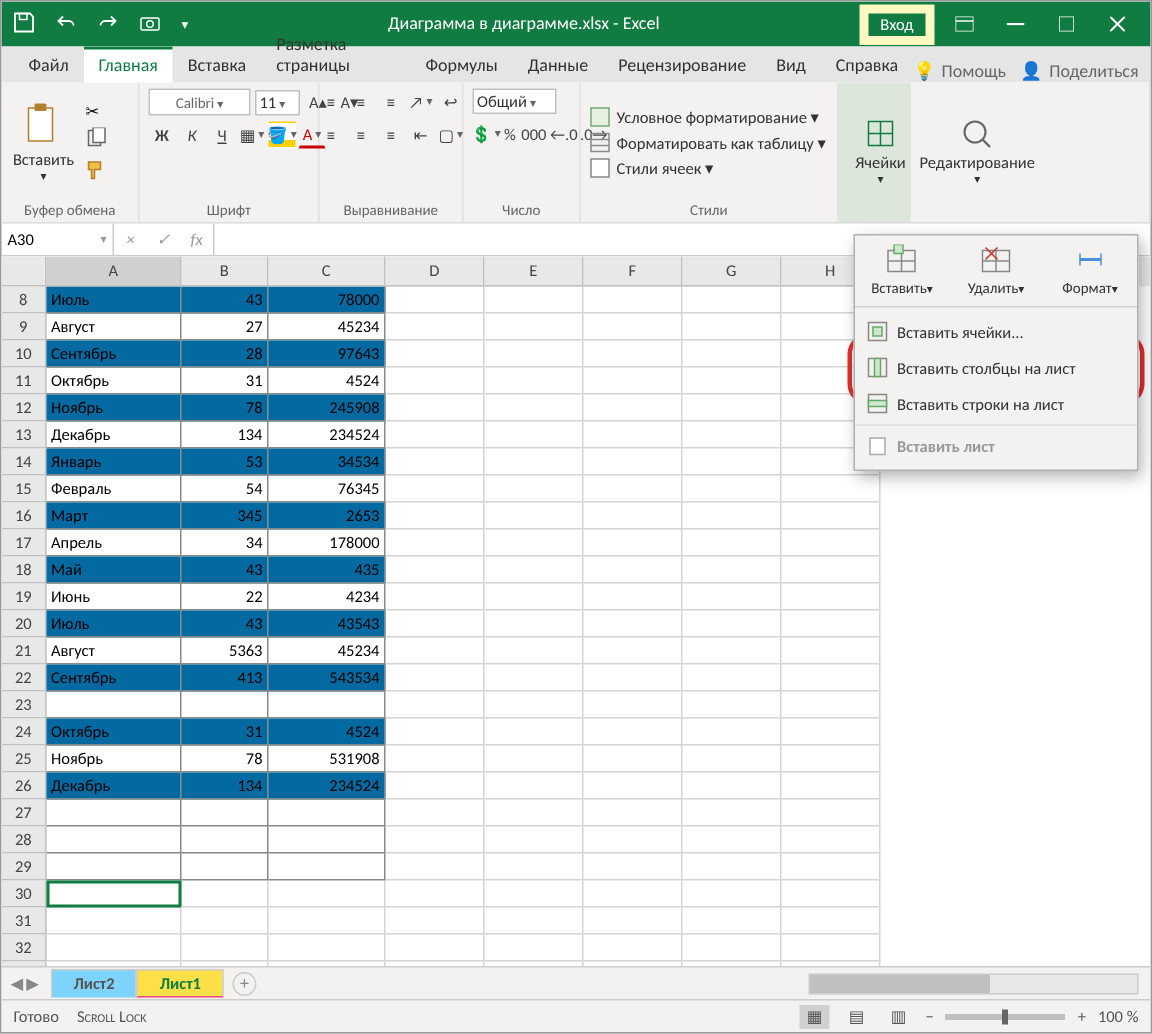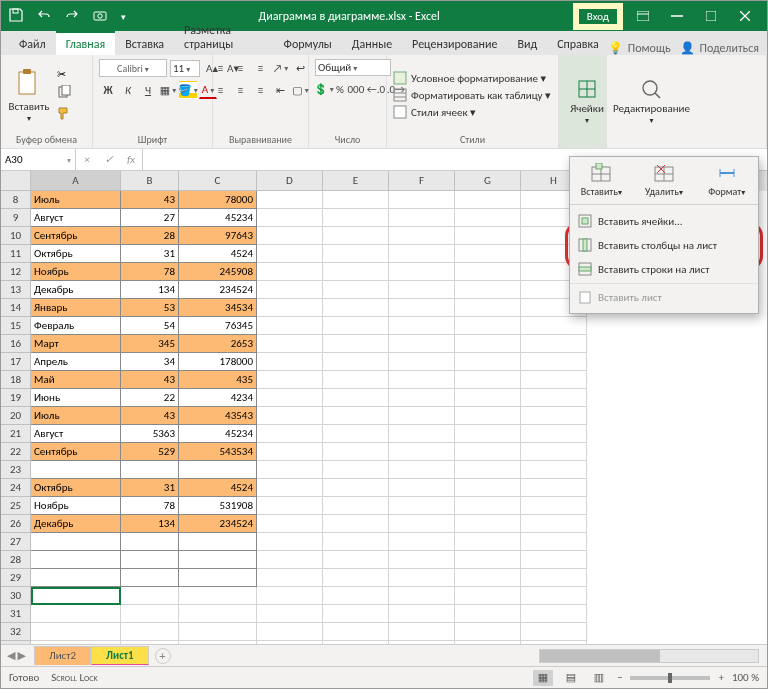--- a/index.html
+++ b/index.html
@@ -50,30 +50,30 @@
 .grid { position:absolute; top:170px; left:0; right:0; bottom:44px; overflow:hidden; display:flex; flex-direction:column; background:#fff;}
 .colhdr { display:flex; height:20px; background:#e8e8e8;}
 .corner { width:30px; border-right:1px solid #c0c0c0; border-bottom:1px solid #c0c0c0; background:#e8e8e8;}
 .ch { border-right:1px solid #c0c0c0; border-bottom:1px solid #c0c0c0; text-align:center; font-size:11px; color:#444; line-height:20px; background:#e8e8e8;}
 .ch.sel { background:#d0d0d0; }
 .rows { flex:1; overflow:hidden; }
 .row { display:flex; height:18px; }
 .rh { width:30px; border-right:1px solid #c0c0c0; border-bottom:1px solid #c0c0c0; text-align:center; font-size:11px; color:#444; background:#e8e8e8; line-height:18px;}
 .cell { border-right:1px solid #d4d4d4; border-bottom:1px solid #d4d4d4; padding:1px 3px; font-size:11px; color:#000; overflow:hidden; white-space:nowrap; line-height:16px;}
 .cell.right { text-align:right; }
-.cell.shade { background:#fdba74; }
+.cell.shade { background:#0369a1; }
 .cell.bord { border-right:1px solid #888; border-bottom:1px solid #888; }
 .cell.active { outline:2px solid #107c41; outline-offset:-2px; }
 .cA { width:90px;} .cB { width:58px;} .cC { width:78px;}
 .cD,.cE,.cF,.cG,.cH { width:66px;}
 
 
 .shtabs { position:absolute; bottom:22px; left:0; right:0; height:22px; background:#f3f2f1; display:flex; align-items:center; border-top:1px solid #ccc; padding-left:6px;}
 .shnav { display:flex; gap:2px; margin-right:8px; color:#888;}
-.shtab { padding:2px 14px; font-size:11px; border:1px solid #ccc; border-bottom:none; background:#fdba74; color:#555; }
+.shtab { padding:2px 14px; font-size:11px; border:1px solid #ccc; border-bottom:none; background:#7dd3fc; color:#555;font-weight:bold; }
 .shtab.active { background:#fde047; color:#107c41; border-bottom:1px solid #ec4899; font-weight:600;}
 .shadd { margin-left:6px; color:#888; border:1px solid #ccc; border-radius:50%; width:16px; height:16px; text-align:center; line-height:14px; font-size:12px;}
 .hscroll { margin-left:auto; width:220px; height:14px; background:#e8e8e8; border:1px solid #ccc; position:relative; margin-right:8px;}
 .hscroll .thumb { position:absolute; left:0; top:0; bottom:0; width:120px; background:#c0c0c0;}
 
 
 .status { position:absolute; bottom:0; left:0; right:0; height:22px; background:#f3f2f1; border-top:1px solid #ccc; display:flex; align-items:center; padding:0 8px; font-size:11px; color:#555;}
 .status .left { display:flex; gap:12px;}
 .status .right { margin-left:auto; display:flex; align-items:center; gap:8px;}
 .viewbtn { width:20px; height:16px; display:flex; align-items:center; justify-content:center; border:1px solid transparent;}
@@ -82,21 +82,21 @@
 .zoomslider .thumb { position:absolute; top:-3px; left:38px; width:4px; height:10px; background:#666;}
 
 
 .popup { position:absolute; top:155px; right:8px; width:190px; background:#f3f2f1; border:1px solid #b0b0b0; box-shadow:2px 4px 10px rgba(0,0,0,0.3); z-index:10;}
 .popup .head { display:flex; border-bottom:1px solid #d0d0d0; }
 .popup .hbtn { flex:1; text-align:center; padding:6px 2px; font-size:10px; color:#333; }
 .popup .hbtn svg { display:block; margin:0 auto 2px;}
 .popup .menu { padding:4px 0;}
 .popup .mitem { padding:5px 8px; display:flex; align-items:center; gap:6px; font-size:11px; color:#333;text-align:right;}
 .popup .mitem.sep { border-top:1px solid #e0e0e0; margin-top:2px; padding-top:6px;}
-.popup .mitem.dis { color:#999;}
+.popup .mitem.dis { color:#999;font-weight:bold;}
 .highlight { position:absolute; border:3px solid #e03030; border-radius:14px; pointer-events:none;}
 
 
 .dd:after { content:"▾"; font-size:8px; color:#666; margin-left:2px;}
 </style>
 </head>
 <body>
 <div class="app">
 
 <div class="titlebar">
@@ -233,21 +233,21 @@
         <span class="iconbtn">≡</span>
         <span class="iconbtn">⇤</span>
         <span class="iconbtn dd">▢</span>
       </div>
     </div>
     <div class="name">Выравнивание</div>
   </div>
 
   <div class="group" style="width:78px;">
     <div class="ctr" style="flex-direction:column;gap:4px;align-items:stretch;">
-      <div class="fontselect dd" style="width:76px;">Общий</div>
+      <div class="fontselect dd" style="width:56px;">Общий</div>
       <div class="iconrow">
         <span class="iconbtn dd">💲</span>
         <span class="iconbtn">%</span>
         <span class="iconbtn">000</span>
         <span class="iconbtn">←.0</span>
         <span class="iconbtn">.0→</span>
       </div>
     </div>
     <div class="name">Число</div>
   </div>
@@ -486,21 +486,21 @@
           <div class="cell cC bord right">45234</div>
           <div class="cell cD"></div>
           <div class="cell cE"></div>
           <div class="cell cF"></div>
           <div class="cell cG"></div>
           <div class="cell cH"></div>
         </div>
         <div class="row">
           <div class="rh">22</div>
           <div class="cell cA bord shade">Сентябрь</div>
-          <div class="cell cB bord right shade">529</div>
+          <div class="cell cB bord right shade">413</div>
           <div class="cell cC bord right shade">543534</div>
           <div class="cell cD"></div>
           <div class="cell cE"></div>
           <div class="cell cF"></div>
           <div class="cell cG"></div>
           <div class="cell cH"></div>
         </div>
         <div class="row">
           <div class="rh">23</div>
           <div class="cell cA bord"></div>

